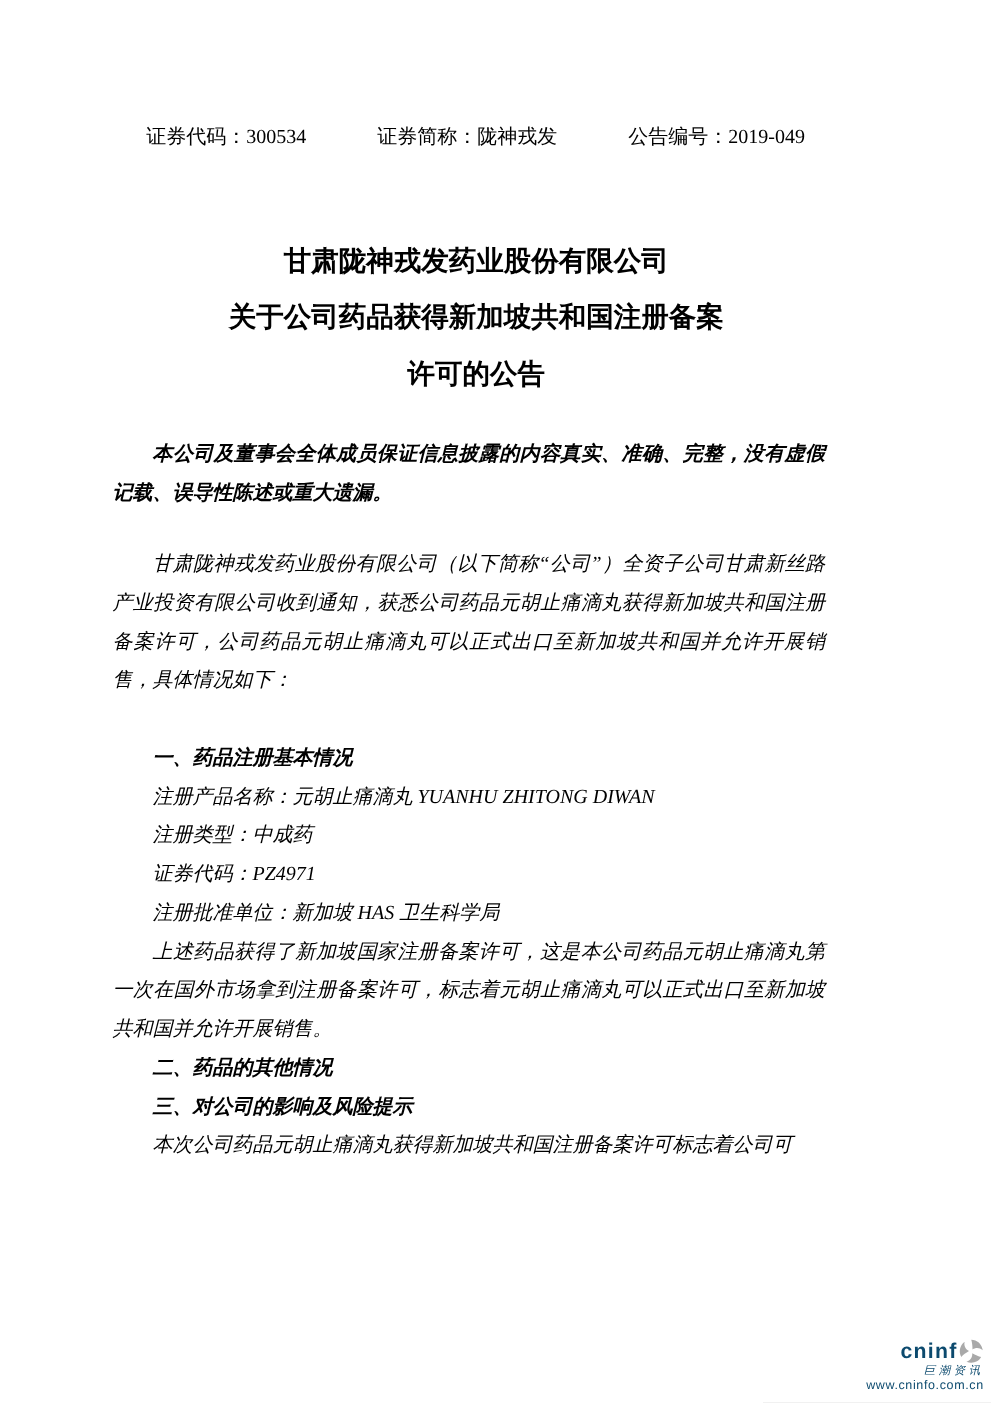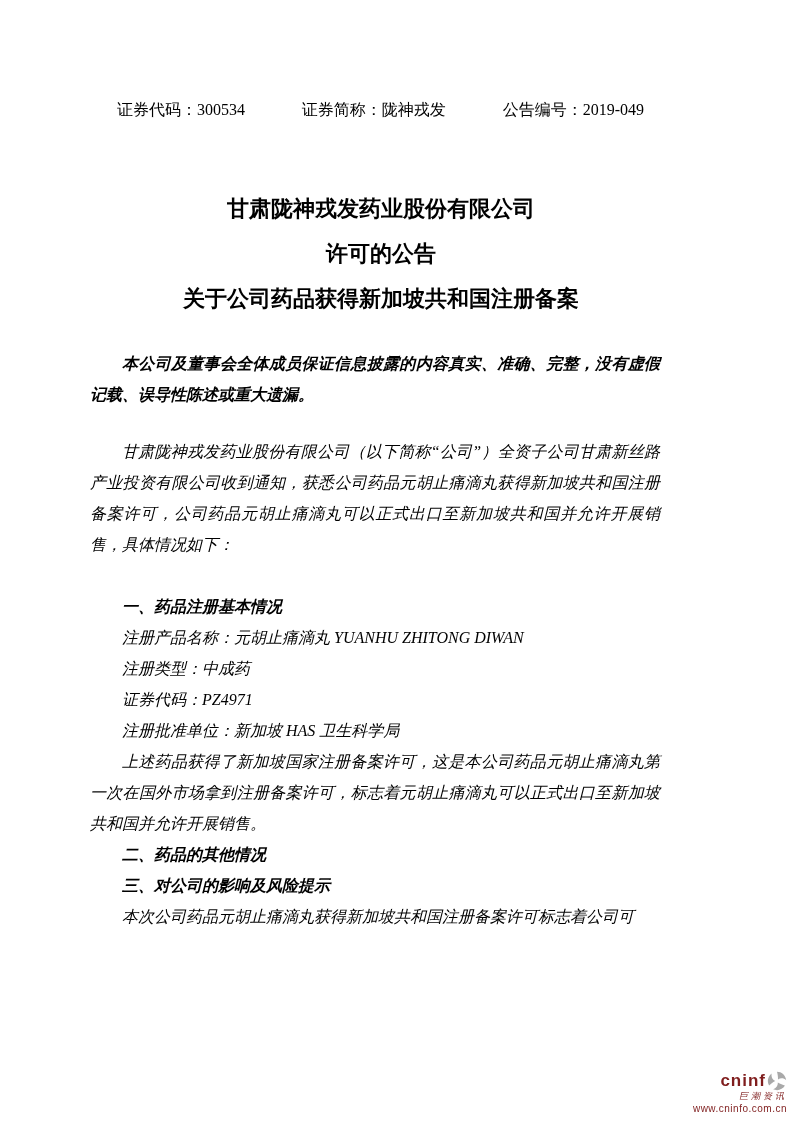--- a/index.html
+++ b/index.html
@@ -53,21 +53,21 @@
   .sec-heading {
     font-weight: bold;
     font-family: "Liberation Sans", "DejaVu Sans", sans-serif;
   }
   .sec-heading.first { margin-top: 31px; }
   .watermark {
     position: absolute;
     right: 6px;
     bottom: 8px;
     text-align: right;
-    color: #7f1d1d;
+    color: #0c4a6e;
     font-family: "Liberation Sans", "DejaVu Sans", sans-serif;
     line-height: 1.1;
   }
   .wm-brand {
     display: flex;
     align-items: center;
     justify-content: flex-end;
     gap: 1px;
     font-size: 17px;
     font-weight: bold;
@@ -84,22 +84,22 @@
   <div class="content">
 
     <div class="header-row">
       <span>证券代码：300534</span>
       <span>证券简称：陇神戎发</span>
       <span>公告编号：2019-049</span>
     </div>
 
     <h1 class="doc-title">
       <div>甘肃陇神戎发药业股份有限公司</div>
+      <div>关于公司药品获得新加坡共和国注册备案</div>
       <div>许可的公告</div>
-      <div>关于公司药品获得新加坡共和国注册备案</div>
     </h1>
 
     <p class="disclaimer indent">本公司及董事会全体成员保证信息披露的内容真实、准确、完整，没有虚假记载、误导性陈述或重大遗漏。</p>
 
     <p class="intro indent">甘肃陇神戎发药业股份有限公司（以下简称“公司”）全资子公司甘肃新丝路产业投资有限公司收到通知，获悉公司药品元胡止痛滴丸获得新加坡共和国注册备案许可，公司药品元胡止痛滴丸可以正式出口至新加坡共和国并允许开展销售，具体情况如下：</p>
 
     <p class="sec-heading first indent">一、药品注册基本情况</p>
     <p class="indent">注册产品名称：元胡止痛滴丸 YUANHU ZHITONG DIWAN</p>
     <p class="indent">注册类型：中成药</p>
     <p class="indent">证券代码：PZ4971</p>

